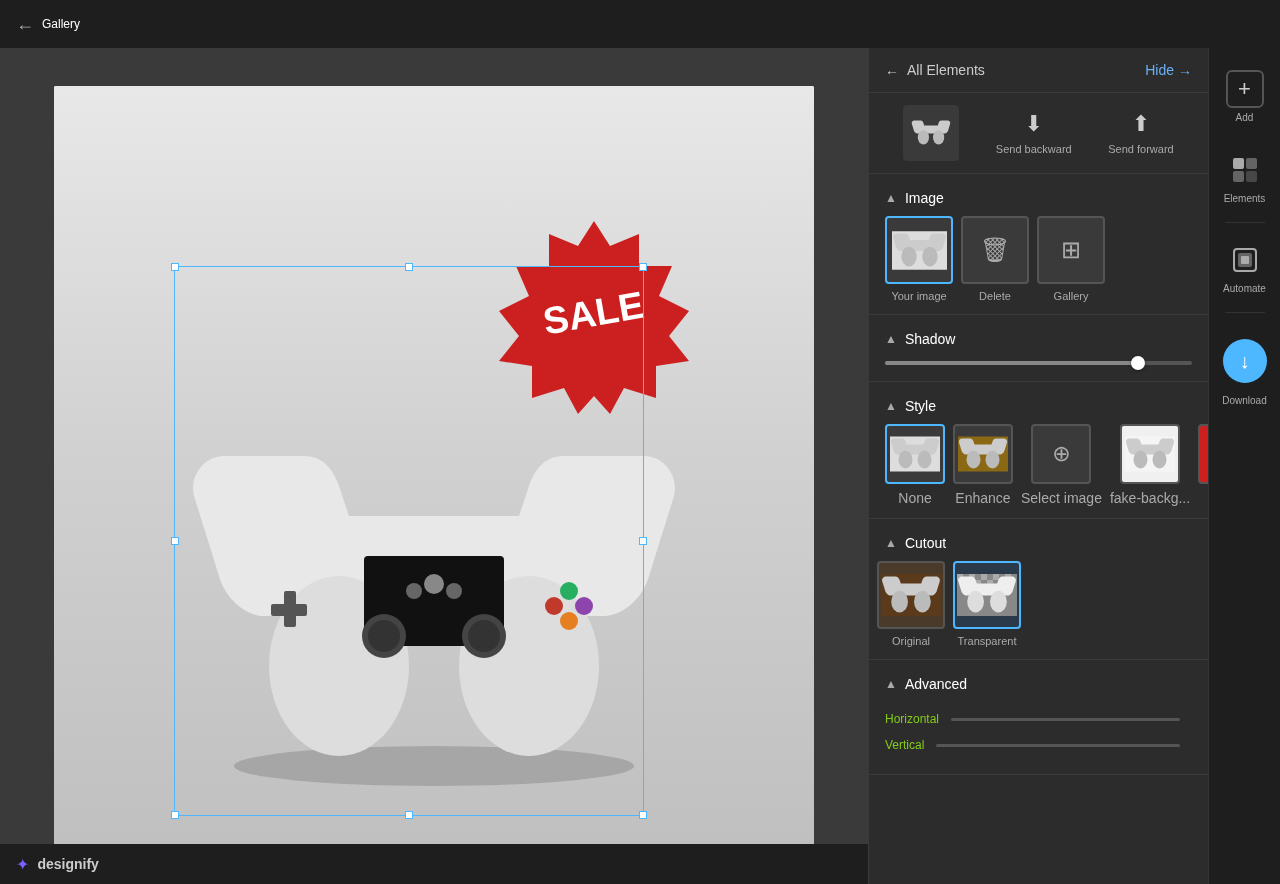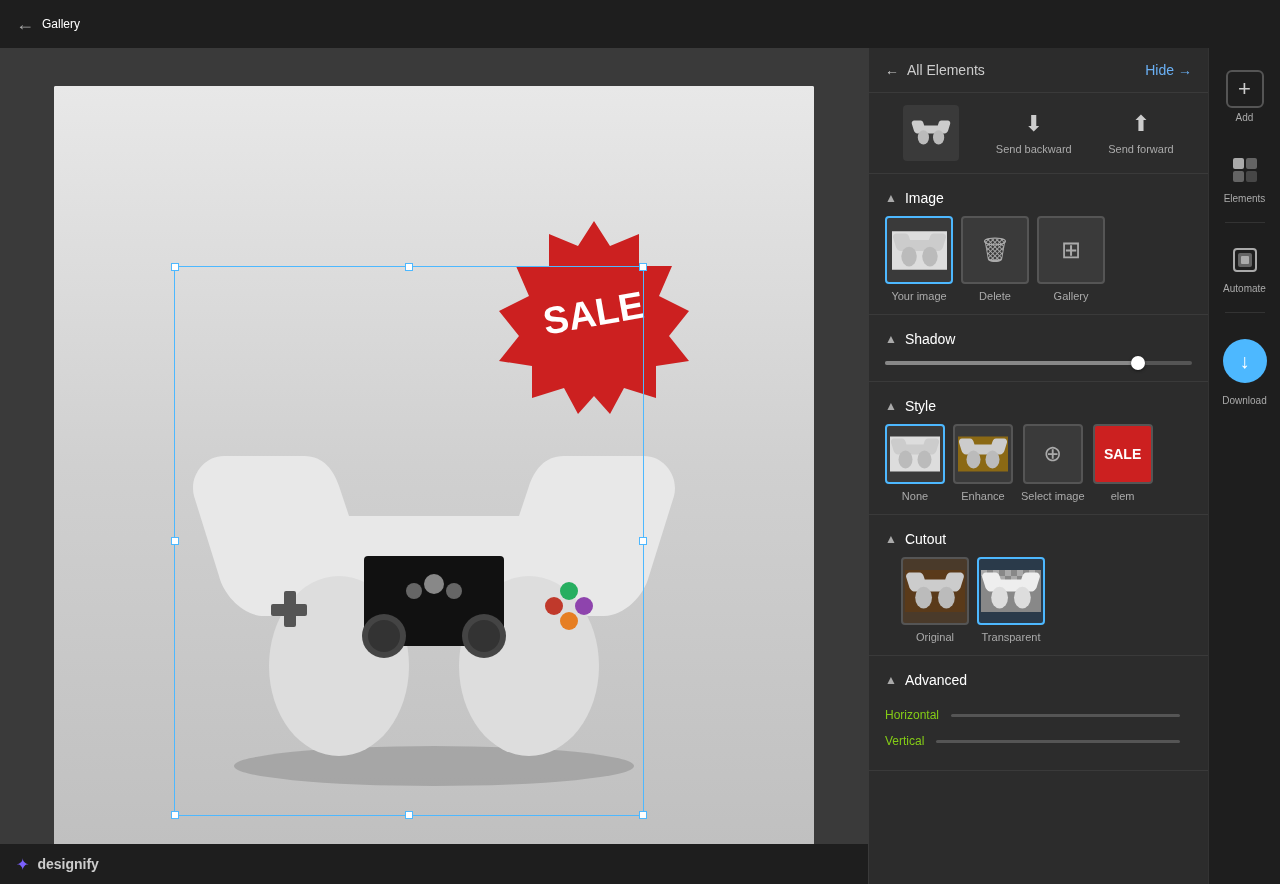--- a/index.html
+++ b/index.html
@@ -291,30 +291,30 @@
       justify-content: center;
       overflow: hidden;
       font-size: 10px;
       color: #888;
     }
     .style-thumb.selected { border-color: #4db8ff; }
     .style-thumb.plus-thumb {
       background: #3a3a3a;
     }
     .style-label {
-      font-size: 11px;
+      font-size: 14px;
       color: #aaa;
       text-align: center;
     }
 
     
     .cutout-options {
       display: flex;
       gap: 8px;
-      padding: 0 32px;
+      padding: 0 8px;
     }
     .cutout-option {
       display: flex;
       flex-direction: column;
       align-items: center;
       gap: 6px;
       cursor: pointer;
     }
     .cutout-thumb {
       width: 68px;
@@ -584,20 +584,31 @@
           <span class="style-label">Enhance</span>
         </div>
 
         <div class="style-option">
           <div class="style-thumb plus-thumb">
             <span style="font-size:22px; color:#aaa;">⊕</span>
           </div>
           <span class="style-label">Select image</span>
         </div>
 
+        <div class="style-option">
+          <div class="style-thumb" style="background:#f0f0f0;">
+            <svg width="50" height="50" viewBox="0 0 500 350" xmlns="http://www.w3.org/2000/svg">
+              <rect width="500" height="350" fill="#f5f5f5"></rect>
+              <path d="M80,180 C60,180 40,160 35,140 L10,60 C5,40 20,20 40,20 L120,20 C140,20 150,35 155,50 L165,80 L335,80 L345,50 C350,35 360,20 380,20 L460,20 C480,20 495,40 490,60 L465,140 C460,160 440,180 420,180 Z" fill="#ccc"></path>
+              <ellipse cx="155" cy="230" rx="70" ry="90" fill="#bbb"></ellipse>
+              <ellipse cx="345" cy="230" rx="70" ry="90" fill="#bbb"></ellipse>
+            </svg>
+          </div>
+          <span class="style-label">fake-backg...</span>
+        </div>
 
         <div class="style-option">
           <div class="style-thumb" style="background:#cc2020; overflow:hidden;">
             <span style="font-size:14px; color:white; font-weight:900;">SALE</span>
           </div>
           <span class="style-label">elem</span>
         </div>
       </div>
     </div>
 

